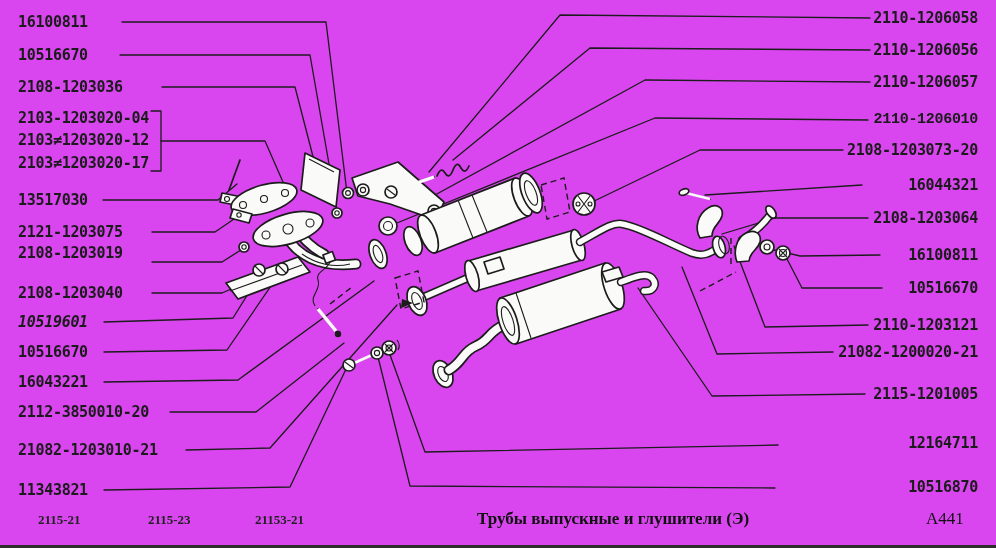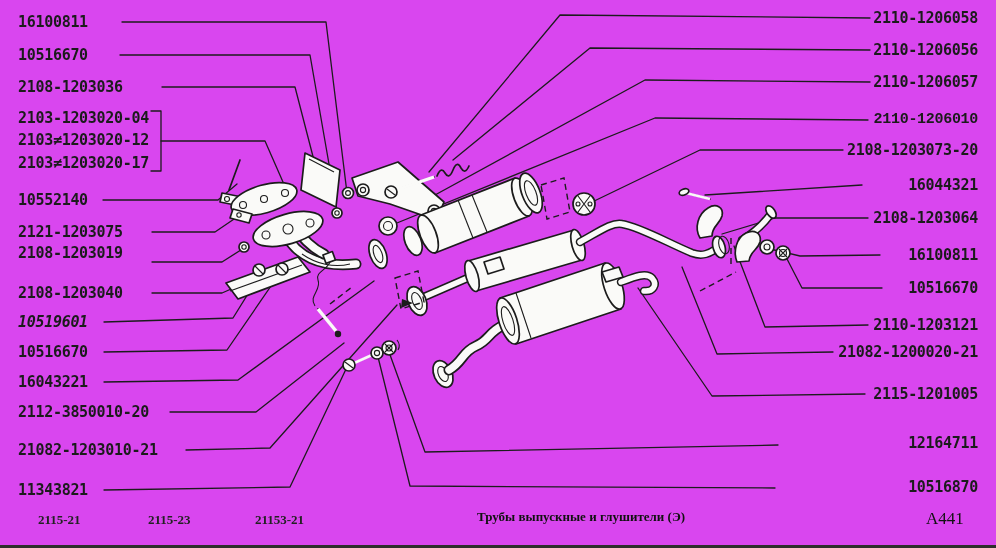--- a/index.html
+++ b/index.html
@@ -14,21 +14,21 @@
     letter-spacing:-0.3px;white-space:nowrap;
   }
   .plabel.right{text-align:right;}
   .serif-sm{
     position:absolute;font-family:"Liberation Serif","DejaVu Serif",serif;
     font-size:13px;font-weight:bold;color:#222;white-space:nowrap;
   }
   .caption{
     position:absolute;left:477px;top:509px;
     font-family:"Liberation Serif","DejaVu Serif",serif;
-    font-size:13px;font-weight:bold;color:#111;white-space:nowrap;
+    font-size:17px;font-weight:bold;color:#111;white-space:nowrap;
   }
   .sheet{
     position:absolute;left:926px;top:509px;
     font-family:"Liberation Serif","DejaVu Serif",serif;
     font-size:17px;font-weight:normal;color:#111;
   }
   .bottom-rule{position:absolute;left:0;bottom:0;width:100%;height:3px;background:#2e2e2c;}
   svg{position:absolute;left:0;top:0;}
   .ln{fill:none;stroke:#1c1c1c;stroke-width:1.3;stroke-linecap:round;stroke-linejoin:round;}
   .pt{fill:none;stroke:#1c1c1c;stroke-width:1.7;stroke-linecap:round;stroke-linejoin:round;}
@@ -283,21 +283,21 @@
     </g>
   </svg>
 
   <div id="labels">
       <div class="plabel" style="left: 18px; top: 12px;">16100811</div>
       <div class="plabel" style="left: 18px; top: 45px;">10516670</div>
       <div class="plabel" style="left: 18px; top: 77px;">2108-1203036</div>
       <div class="plabel" style="left: 18px; top: 108px;">2103-1203020-04</div>
       <div class="plabel" style="left: 18px; top: 130px;">2103≠1203020-12</div>
       <div class="plabel" style="left: 18px; top: 153px;">2103≠1203020-17</div>
-      <div class="plabel" style="left: 18px; top: 190px;">10552140</div>
+      <div class="plabel" style="left: 18px; top: 190px;">13517030</div>
       <div class="plabel" style="left: 18px; top: 222px;">2121-1203075</div>
       <div class="plabel" style="left: 18px; top: 243px;">2108-1203019</div>
       <div class="plabel" style="left: 18px; top: 283px;">2108-1203040</div>
       <div class="plabel" style="left: 18px; top: 312px; font-style: italic;">10519601</div>
       <div class="plabel" style="left: 18px; top: 342px;">10516670</div>
       <div class="plabel" style="left: 18px; top: 372px;">16043221</div>
       <div class="plabel" style="left: 18px; top: 402px;">2112-3850010-20</div>
       <div class="plabel" style="left: 18px; top: 440px;">21082-1203010-21</div>
       <div class="plabel" style="left: 18px; top: 480px;">11343821</div>
       <div class="plabel right" style="right: 18px; top: 8px;">2110-1206058</div>

